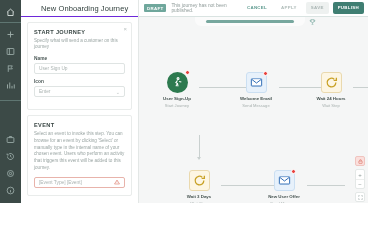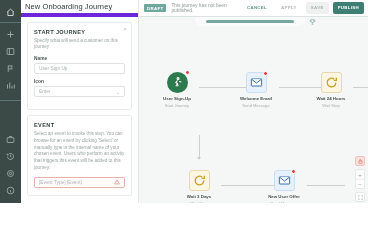--- a/index.html
+++ b/index.html
@@ -30,21 +30,21 @@
 
   
   .panel {
     width: 118px; flex: 0 0 118px;
     height: 203px; background: #ffffff;
     border-right: 1px solid #e3e7e6;
     position: relative; overflow: hidden;
   }
   .panel-head {
     height: 17px; display: flex; align-items: center;
-    padding-left: 4px; border-bottom: 4px solid #6d28d9;
+    padding-left: 20px; border-bottom: 1px solid #6d28d9;
     background: #fff;
   }
   .panel-title { font-size: 7.5px; color: #2f3e3b; letter-spacing: .1px; }
 
   .card {
     margin: 5px 6px 0 6px;
     background: #fff; border: 1px solid #e9eceb;
     border-radius: 2px; padding: 6px 6px 7px 6px;
     position: relative;
   }

